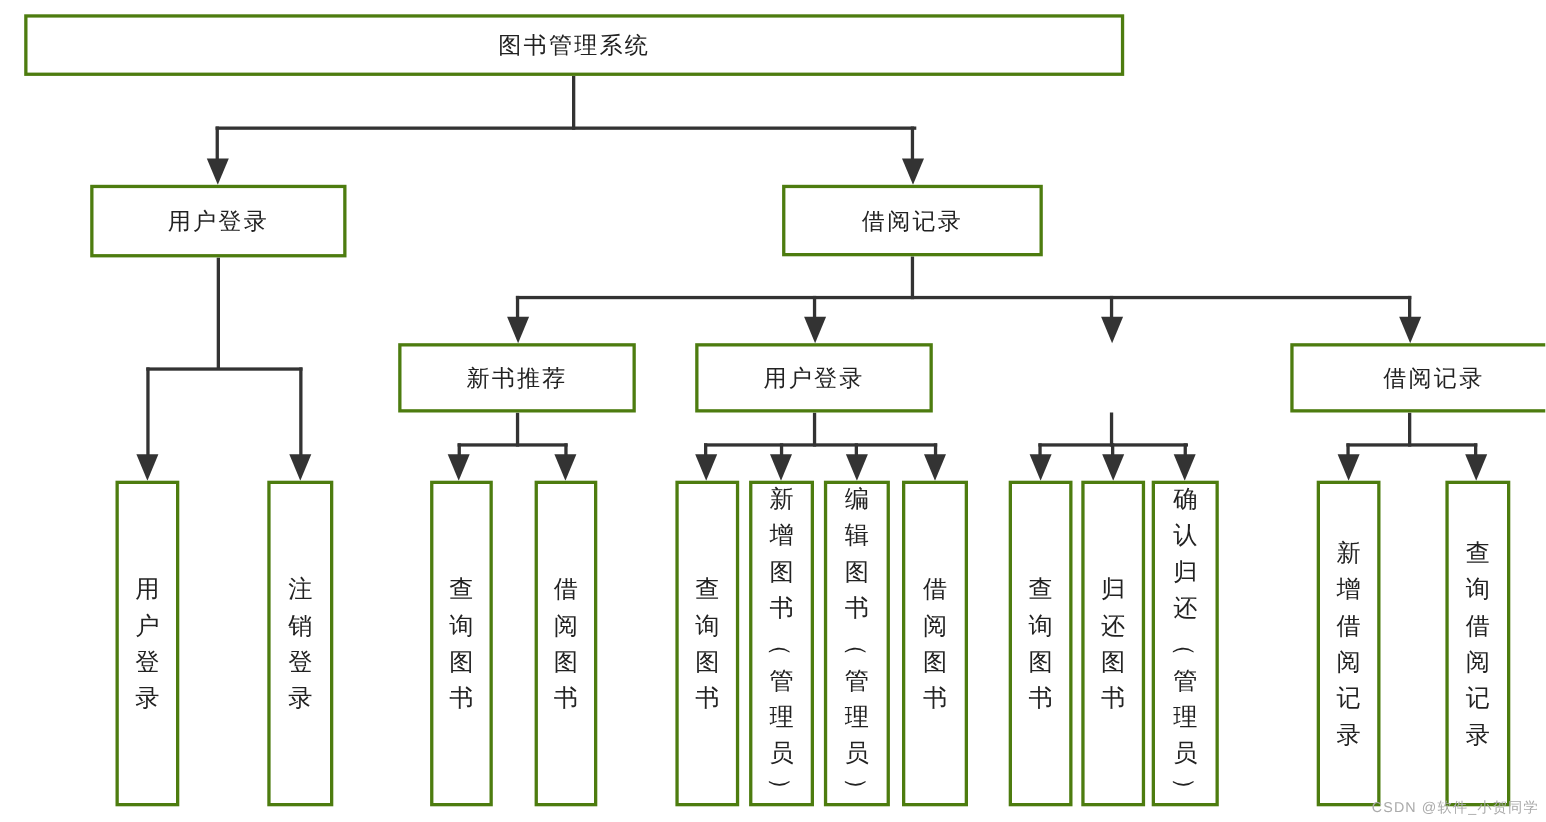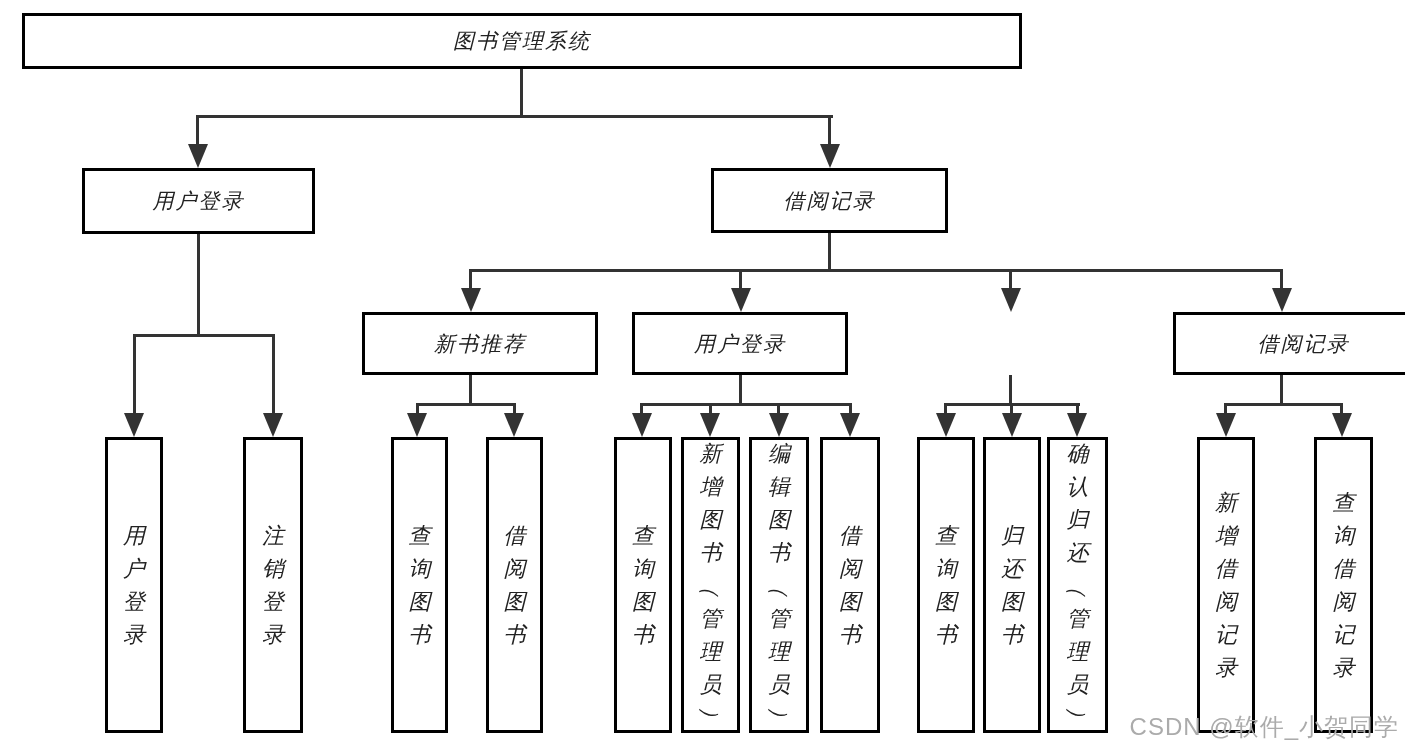--- a/index.html
+++ b/index.html
@@ -2,51 +2,51 @@
 <html><head>
 <meta charset="utf-8">
 <style>
   html,body { margin:0; padding:0; background:#ffffff; }
   .stage {
     position:relative; width:1405px; height:747px; background:#ffffff;
     font-family:"Liberation Sans","DejaVu Sans",sans-serif; overflow:hidden;
     color:#222;
   }
   .box {
-    position:absolute; background:#ffffff; border:3px solid #000000;
+    position:absolute; background:#ffffff; border:3px solid #4d7c0f;
     box-sizing:border-box; display:flex; align-items:center; justify-content:center;
-    font-size:21px; color:#222; letter-spacing:2px; z-index:2;font-style:italic;
+    font-size:21px; color:#222; letter-spacing:2px; z-index:2;
   }
   .vbox {
     flex-direction:column; font-size:22px; letter-spacing:0; z-index:2;
   }
   .vc { display:block; line-height:33px; text-align:center; width:100%; }
   .rot { transform:rotate(90deg); }
   .line { position:absolute; background:#333333; z-index:1; }
   .arr {
     position:absolute; width:0; height:0; z-index:1;
     border-left:10px solid transparent; border-right:10px solid transparent;
     border-top:24px solid #333333;
   }
   .watermark {
     position:absolute; right:6px; bottom:4px; z-index:3;
-    color:#ababab; font-size:24px; letter-spacing:1px; white-space:nowrap;
+    color:#ababab; font-size:13px; letter-spacing:1px; white-space:nowrap;
   }
 </style>
 </head>
 <body>
 
 <div class="stage">
 
   <div class="box" style="left:22px;top:13px;width:1000px;height:56px;">图书管理系统</div>
 
   <div class="box" style="left:82px;top:168px;width:233px;height:66px;">用户登录</div>
   <div class="box" style="left:711px;top:168px;width:237px;height:65px;">借阅记录</div>
 
-  <div class="box" style="left:362px;top:312px;width:236px;height:63px;">新书推荐</div>
+  <div class="box" style="left:362px;top:312px;width:216px;height:63px;">新书推荐</div>
   <div class="box" style="left:632px;top:312px;width:216px;height:63px;">用户登录</div>
   <div class="box" style="left:1173px;top:312px;width:261px;height:63px;">借阅记录</div>
 
   <div class="box vbox" style="left:105px;top:437px;width:58px;height:296px;">
       <span class="vc">用</span>
       <span class="vc">户</span>
       <span class="vc">登</span>
       <span class="vc">录</span>
     </div>
   <div class="box vbox" style="left:243px;top:437px;width:60px;height:296px;">

